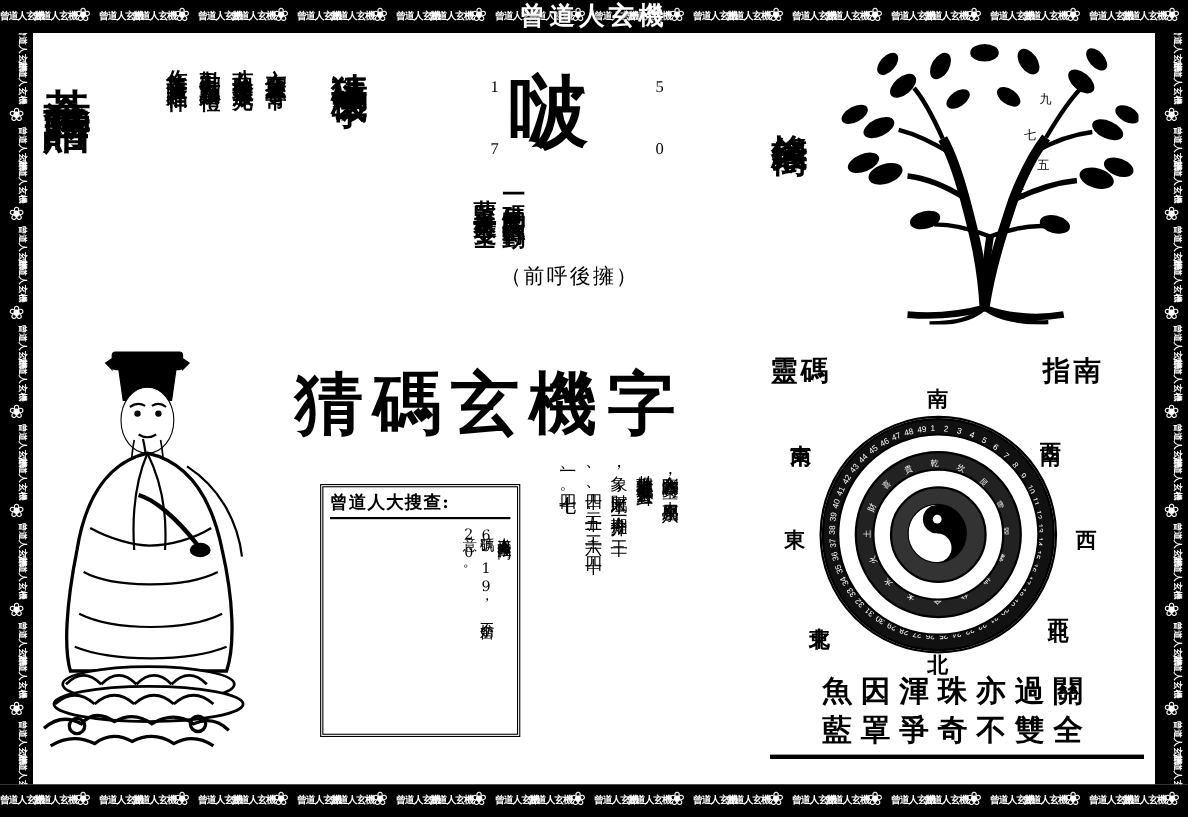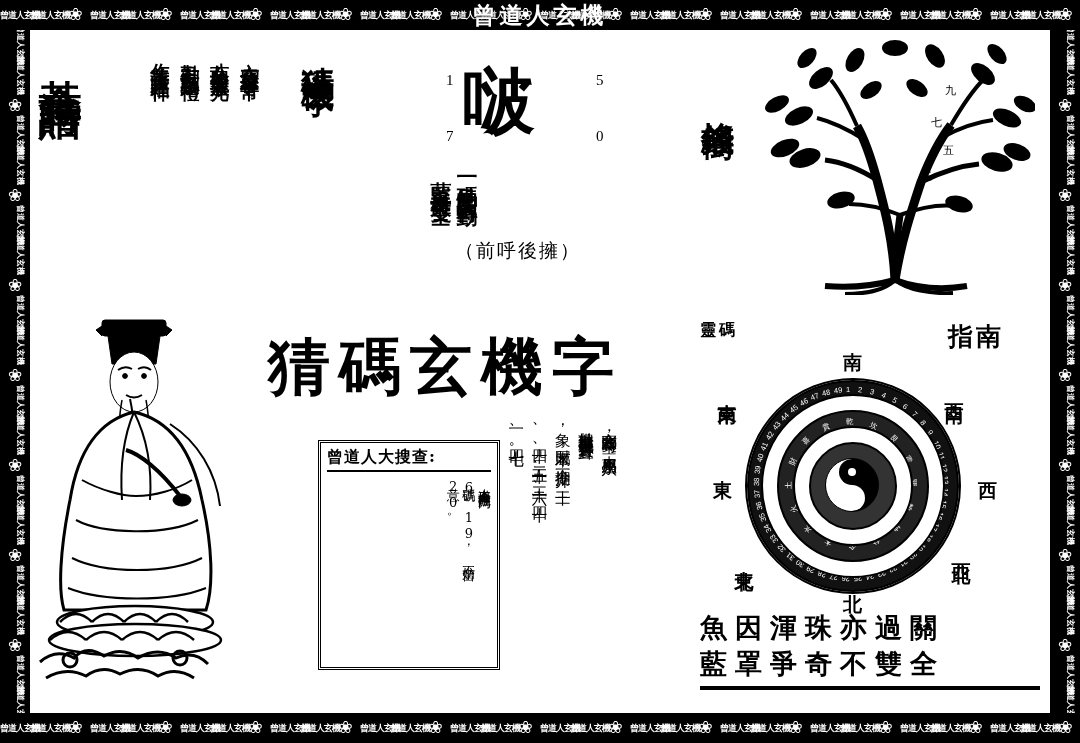--- a/index.html
+++ b/index.html
@@ -133,21 +133,21 @@
   .bagua-title{
     position:absolute;left:268px;top:325px;
     font-size:62px;font-weight:bold;letter-spacing:9px;
   }
   .deity{
     position:absolute;left:30px;top:300px;width:250px;height:390px;
   }
 
   
   .adbox{
-    position:absolute;left:318px;top:440px;width:182px;height:230px;
+    position:absolute;left:291px;top:440px;width:182px;height:230px;
     border:3px double #000;
     background:#fff;
     padding:4px 6px;
     box-sizing:border-box;
   }
   .ad-h{font-size:16px;font-weight:bold;letter-spacing:1px;border-bottom:2px solid #000;padding-bottom:2px;}
   .ad-body{
     margin-top:6px;height:86px;
     display:flex;flex-direction:row-reverse;gap:2px;justify-content:flex-start;
   }
@@ -157,21 +157,21 @@
   .ad-foot{margin-top:8px;font-size:14px;font-weight:bold;display:flex;align-items:center;gap:4px;}
   .rooster{font-size:26px;line-height:1;}
 
   
   .article{
     position:absolute;left:508px;top:420px;
     height:258px;
     display:flex;flex-direction:row-reverse;gap:7px;
   }
   .article .col{font-size:15.5px;letter-spacing:1px;}
-  .lm-title{position:absolute;left:700px;top:320px;font-size:16px;font-weight:bold;letter-spacing:3px;}
+  .lm-title{position:absolute;left:700px;top:320px;font-size:25px;font-weight:bold;letter-spacing:3px;}
   .zn-title{position:absolute;left:948px;top:320px;font-size:25px;font-weight:bold;letter-spacing:3px;}
 
   .dirlabel{position:absolute;font-size:19px;font-weight:bold;letter-spacing:1px;}
   .d-n{left:843px;top:350px;}
   .d-s{left:843px;top:592px;}
   .d-e{left:713px;top:478px;}
   .d-w{left:978px;top:478px;}
   .d-se{left:718px;top:388px;writing-mode:vertical-rl;text-orientation:upright;line-height:1;}
   .d-sw{left:945px;top:388px;writing-mode:vertical-rl;text-orientation:upright;line-height:1;}
   .d-ne{left:735px;top:555px;writing-mode:vertical-rl;text-orientation:upright;line-height:1;}
@@ -211,21 +211,21 @@
     font-family:"Liberation Sans", sans-serif;
     transform-origin:0 0;
   }
   .gly{position:absolute;left:50%;top:50%;font-size:9px;color:#fff;transform-origin:0 0;font-family:"DejaVu Serif",serif;}
 
   
   .slogan{
     position:absolute;left:700px;top:610px;width:340px;height:80px;
   }
   .slogan .line{
-    font-size:27px;font-weight:bold;letter-spacing:8px;text-align:left;
+    font-size:27px;font-weight:bold;letter-spacing:8px;text-align:center;
     font-family:"DejaVu Serif",serif;
   }
   .slogan .rule{border-bottom:4px solid #000;margin-top:4px;width:340px;}
 </style>
 </head>
 <body>
 
 <div class="page">
 
   <div class="border-strip border-top" id="bt"><span class="btile">曾道人玄機</span><span class="btile">曾道人玄機</span><span class="btile flower">❀</span><span class="btile">曾道人玄機</span><span class="btile">曾道人玄機</span><span class="btile flower">❀</span><span class="btile">曾道人玄機</span><span class="btile">曾道人玄機</span><span class="btile flower">❀</span><span class="btile">曾道人玄機</span><span class="btile">曾道人玄機</span><span class="btile flower">❀</span><span class="btile">曾道人玄機</span><span class="btile">曾道人玄機</span><span class="btile flower">❀</span><span class="btile">曾道人玄機</span><span class="btile">曾道人玄機</span><span class="btile flower">❀</span><span class="btile">曾道人玄機</span><span class="btile">曾道人玄機</span><span class="btile flower">❀</span><span class="btile">曾道人玄機</span><span class="btile">曾道人玄機</span><span class="btile flower">❀</span><span class="btile">曾道人玄機</span><span class="btile">曾道人玄機</span><span class="btile flower">❀</span><span class="btile">曾道人玄機</span><span class="btile">曾道人玄機</span><span class="btile flower">❀</span><span class="btile">曾道人玄機</span><span class="btile">曾道人玄機</span><span class="btile flower">❀</span><span class="btile">曾道人玄機</span><span class="btile">曾道人玄機</span><span class="btile flower">❀</span></div>

